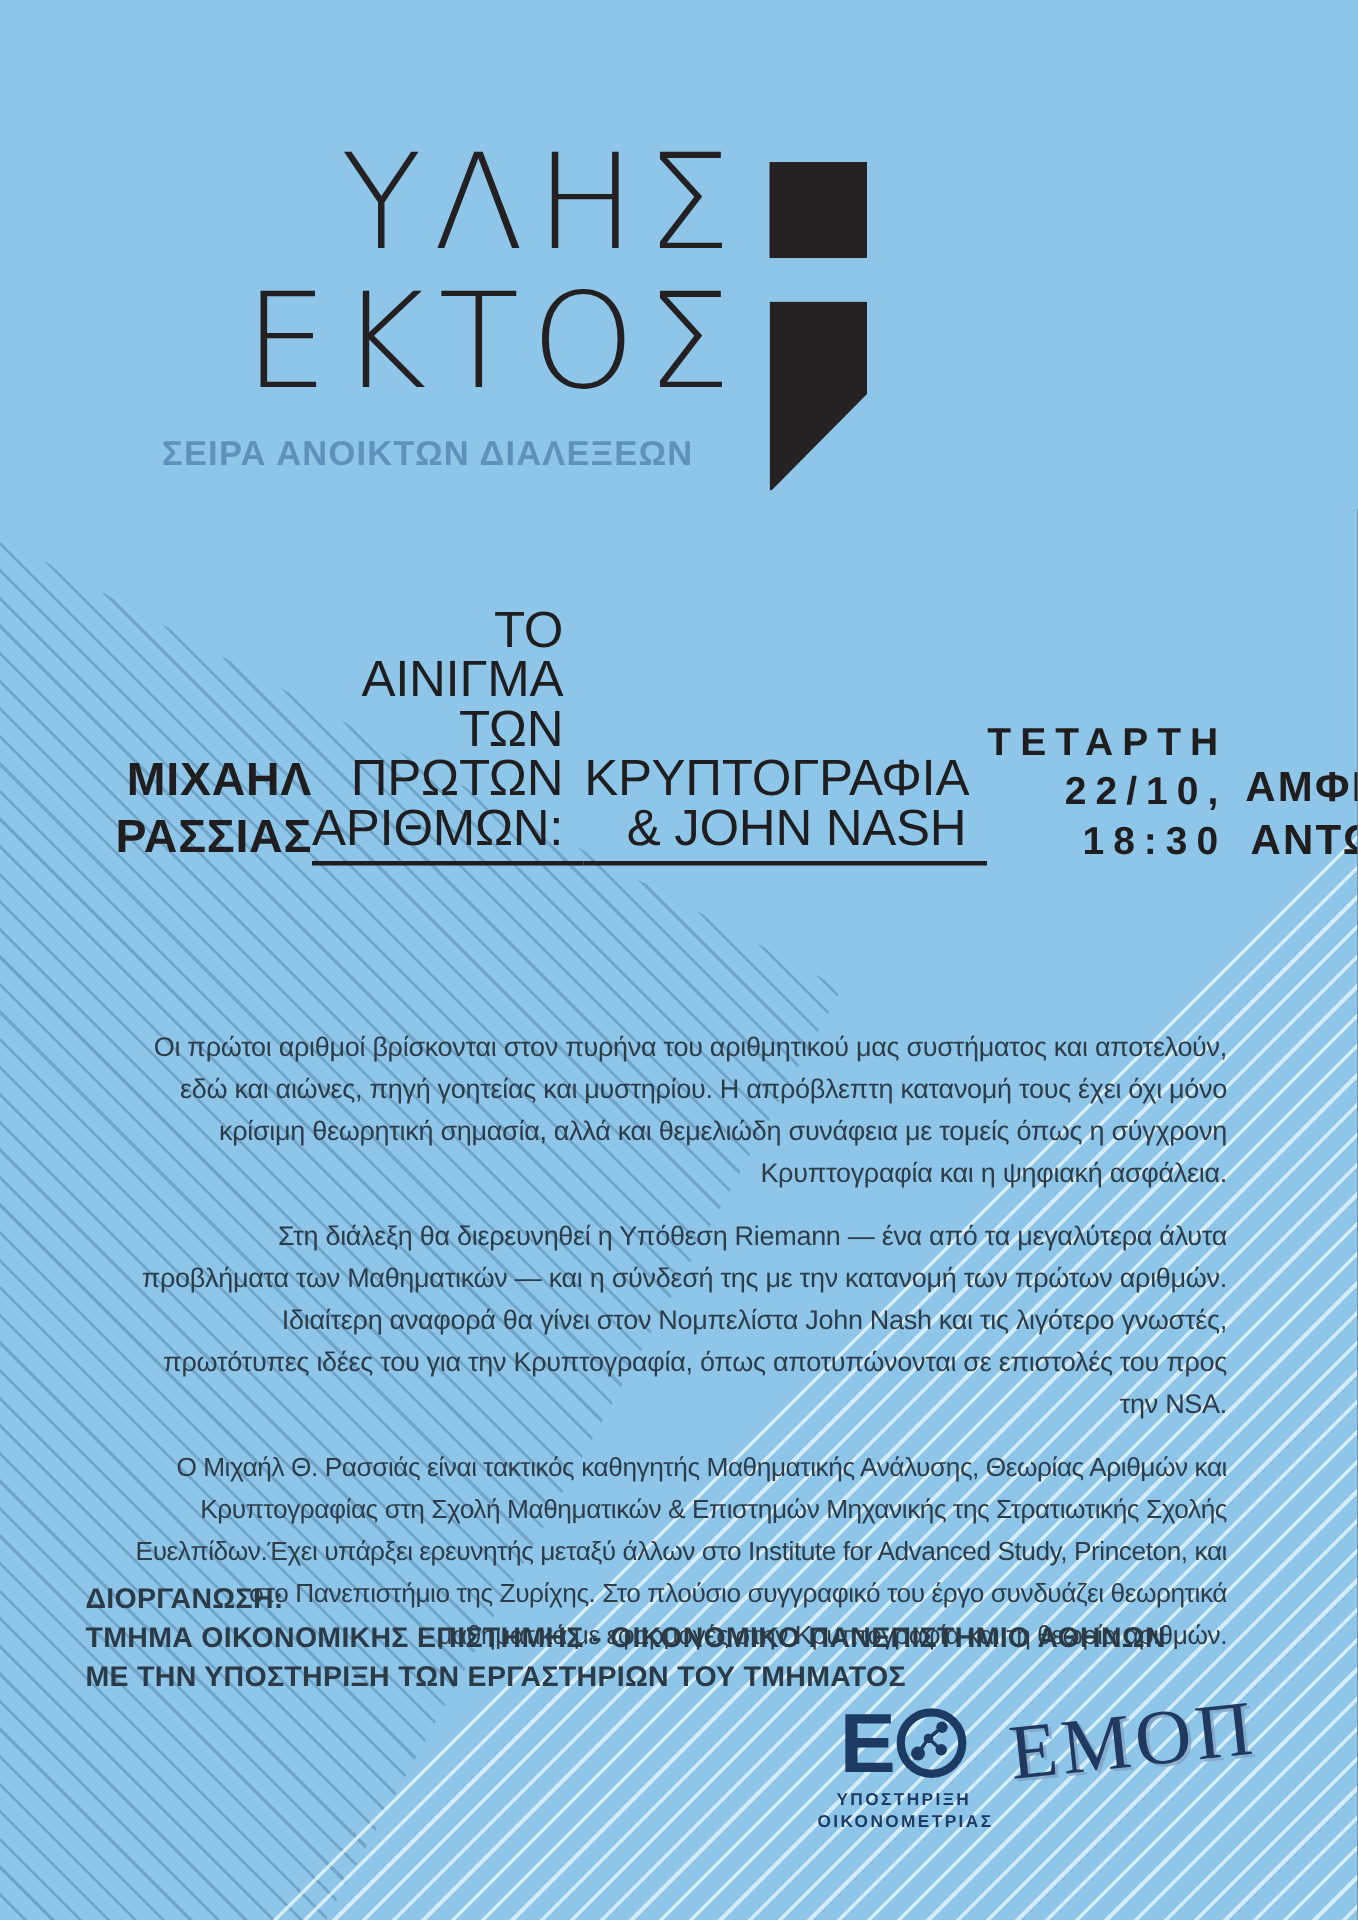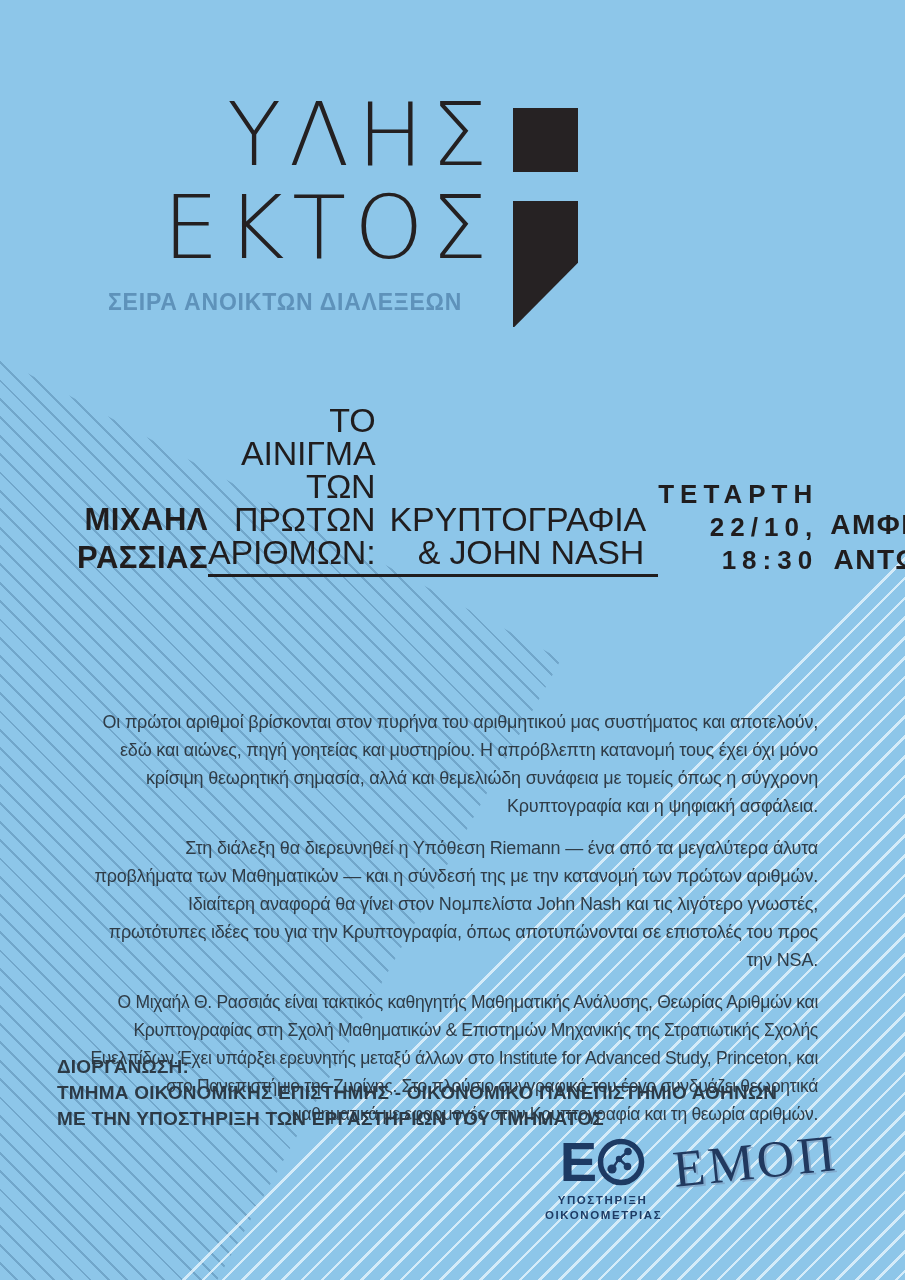--- a/index.html
+++ b/index.html
@@ -53,21 +53,21 @@
   .title-line{
     font-size:34px;font-weight:400;line-height:33px;letter-spacing:-.2px;
     border-bottom:3px solid #201d1e;
     padding:0 14px 5px 0;margin-top:3px;
   }
   .datetime{font-size:26px;font-weight:bold;letter-spacing:6px;line-height:33px;margin-top:1px;}
   .venue{font-size:28px;font-weight:bold;letter-spacing:1.5px;line-height:35px;margin-left:12px;}
 
   
   .body-copy{
-    position:absolute;left:88px;top:708px;width:730px;
+    position:absolute;left:88px;top:684px;width:730px;
     text-align:right;color:#2f3c47;
     font-size:18px;line-height:28px;letter-spacing:-.2px;
   }
   .body-copy p{margin:0 0 14px 0;}
   .body-copy p.bio{font-weight:normal;font-size:17.5px;letter-spacing:-.3px;}
 
   
   .org{
     position:absolute;right:88px;top:1054px;width:760px;
     color:#2c3a46;font-weight:bold;

